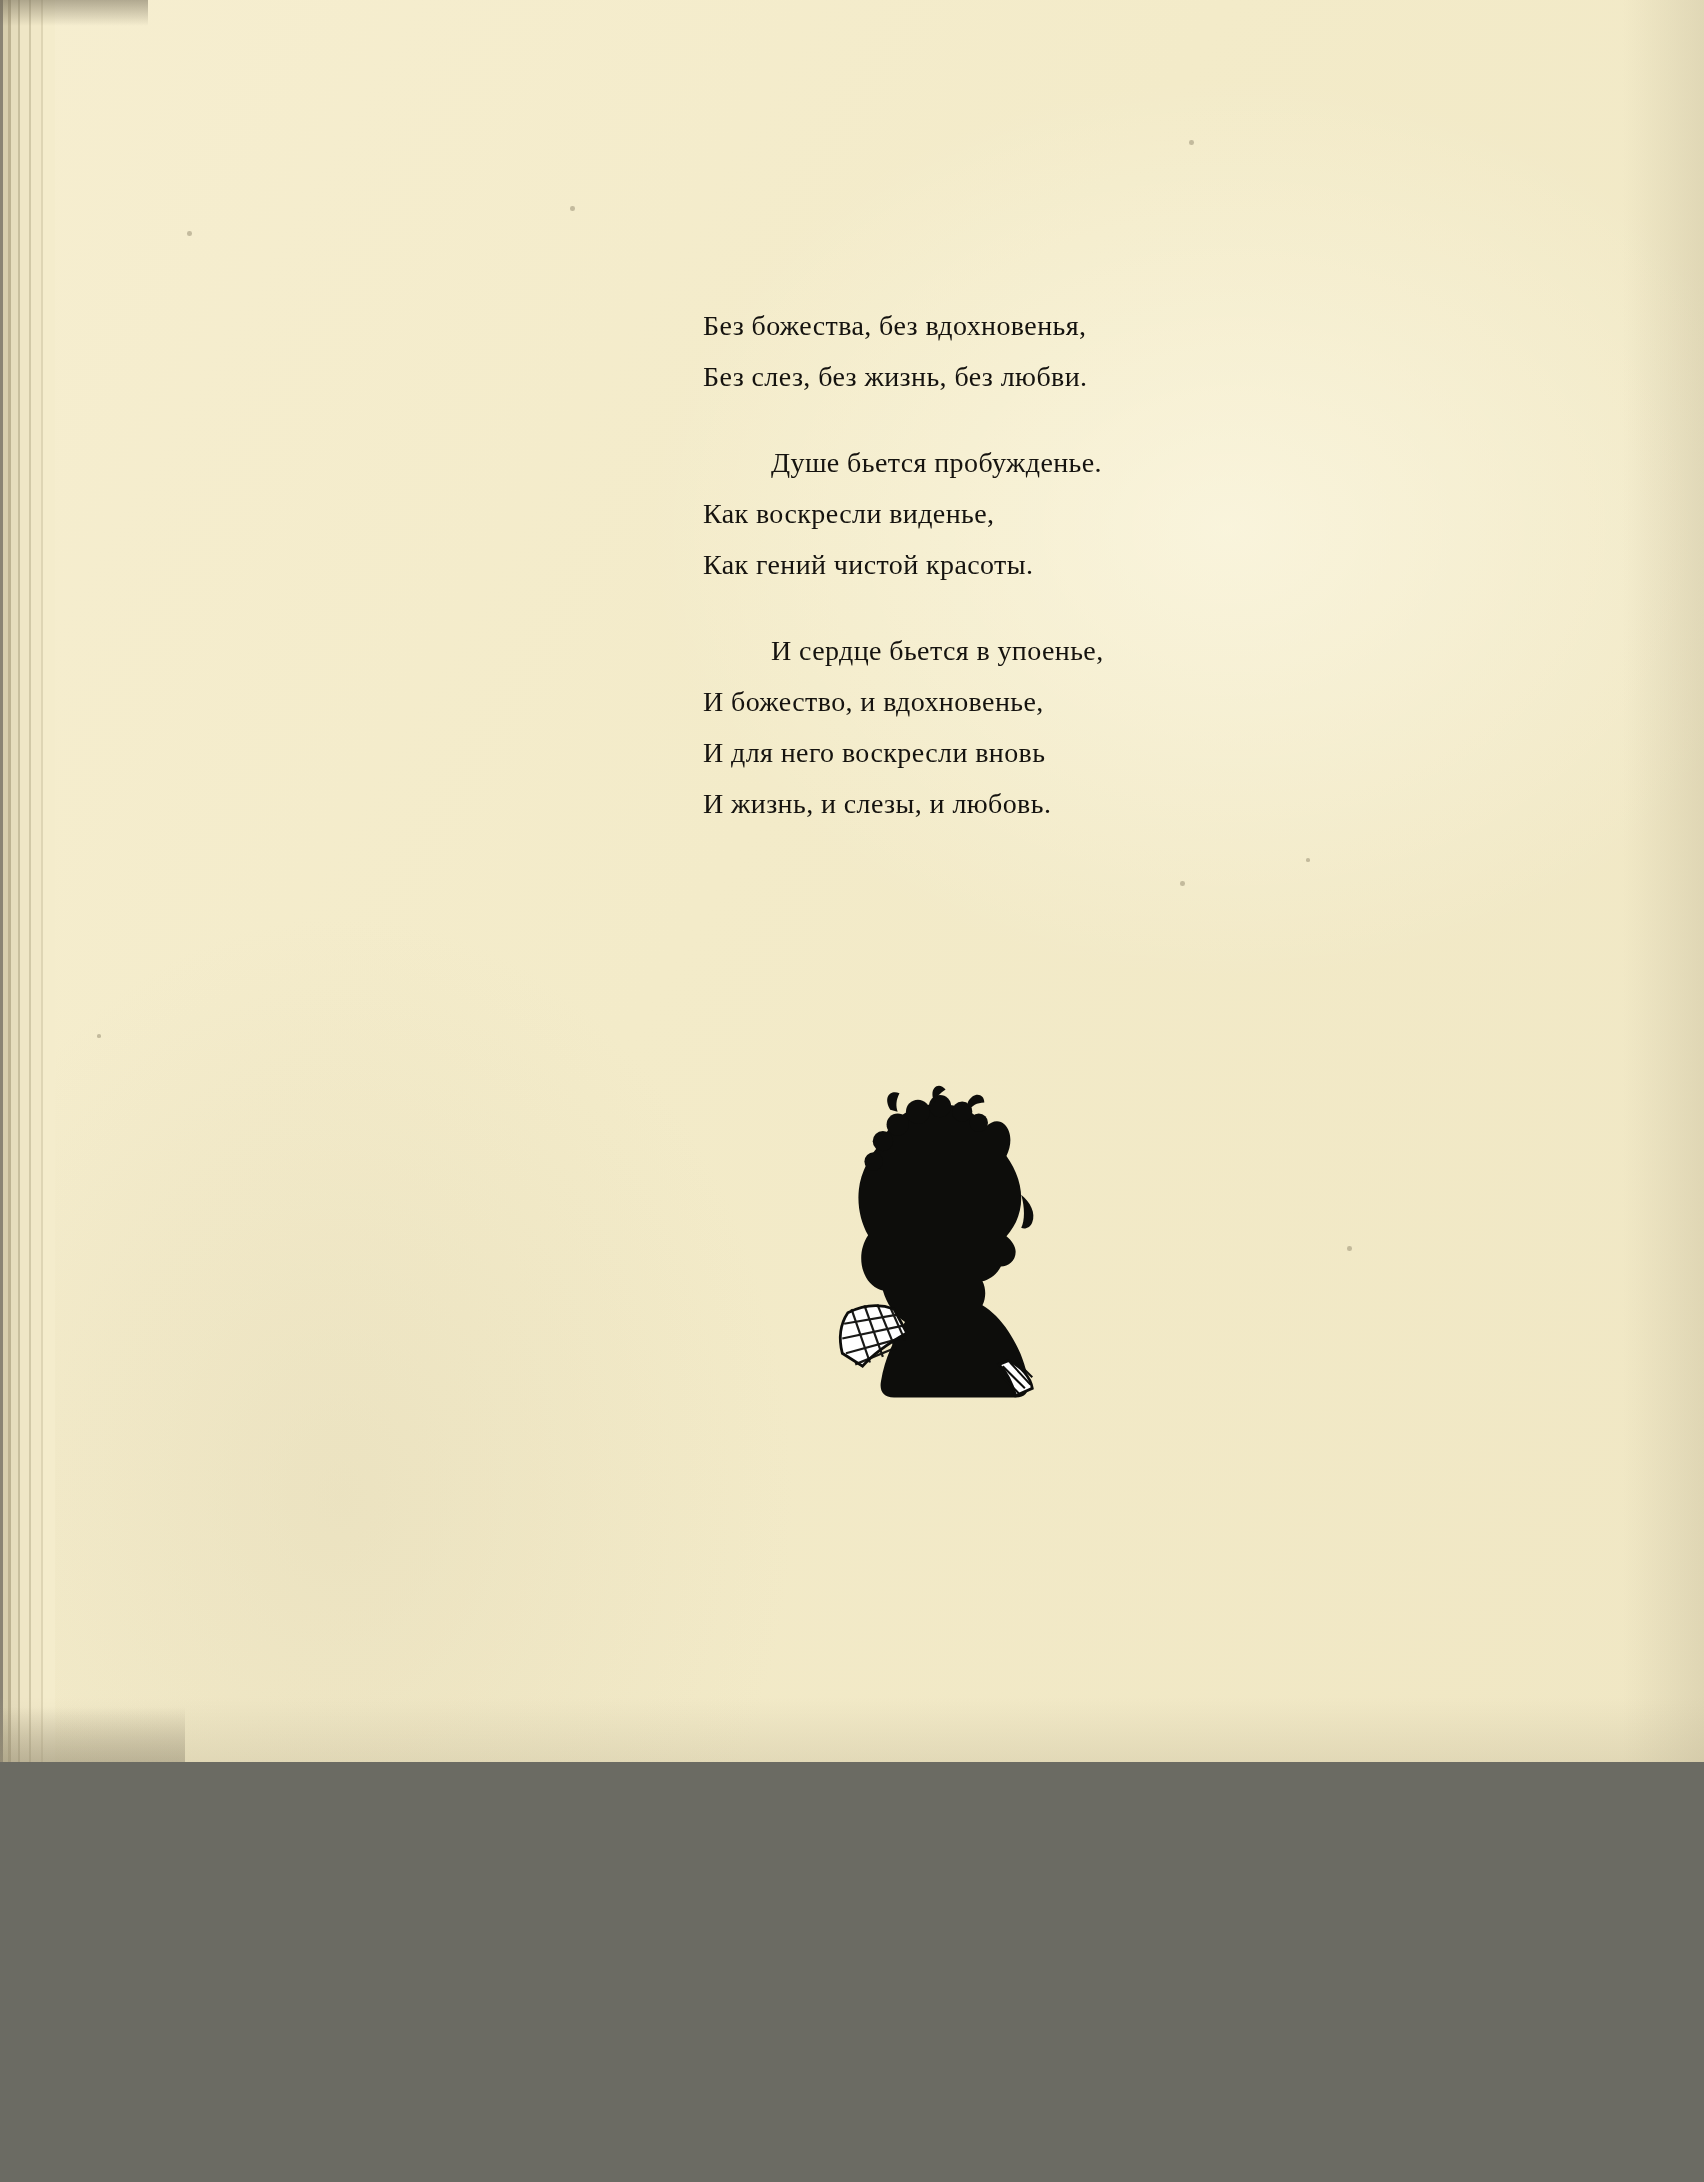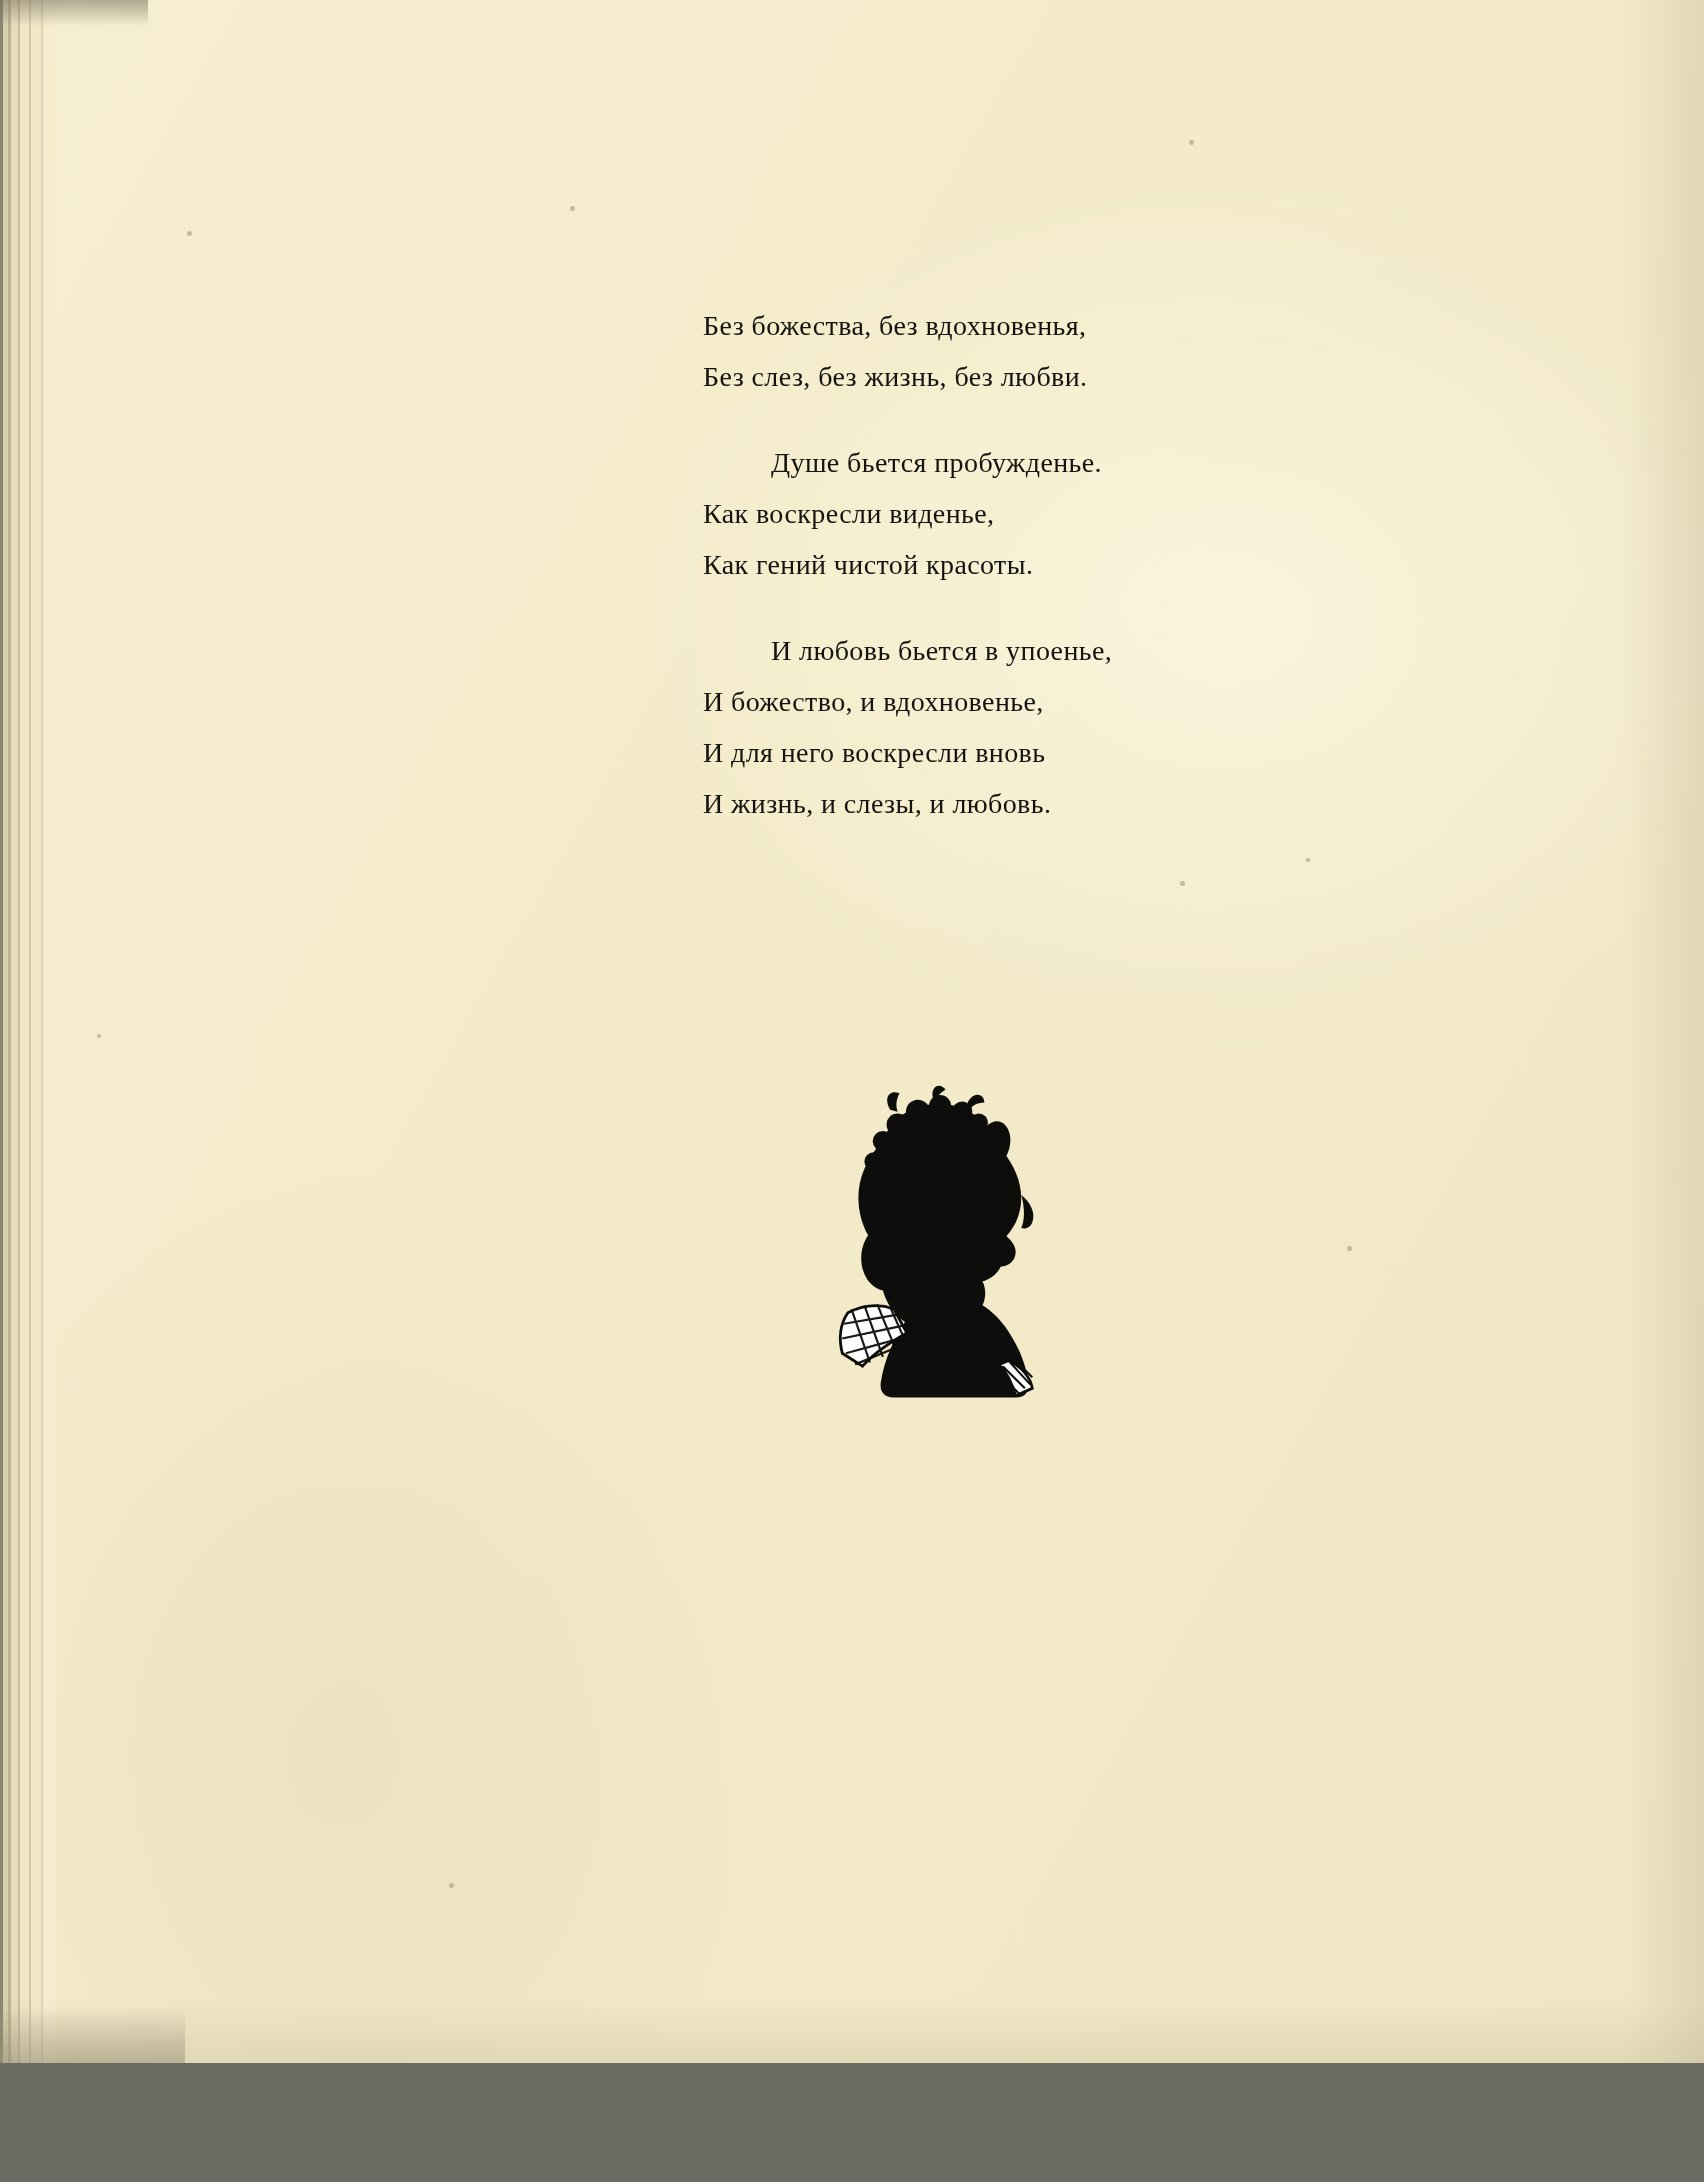--- a/index.html
+++ b/index.html
@@ -6,21 +6,21 @@
     margin: 0;
     padding: 0;
     background: #6b6b63;
   }
   body {
     font-family: "Liberation Serif", serif;
   }
   .page {
     position: relative;
     width: 1705px;
-    height: 2063px;
+    height: 1762px;
     overflow: hidden;
     background: #c2410c;
   }
   
   .binding {
     position: absolute;
     left: 0;
     top: 0;
     width: 55px;
     height: 100%;
@@ -140,21 +140,21 @@
       <div class="line">Без слез, без жизнь, без любви.</div>
     </div>
 
     <div class="stanza">
       <div class="line indent">Душе бьется пробужденье.</div>
       <div class="line">Как воскресли виденье,</div>
       <div class="line">Как гений чистой красоты.</div>
     </div>
 
     <div class="stanza">
-      <div class="line indent">И любовь бьется в упоенье,</div>
+      <div class="line indent">И сердце бьется в упоенье,</div>
       <div class="line">И божество, и вдохновенье,</div>
       <div class="line">И для него воскресли вновь</div>
       <div class="line">И жизнь, и слезы, и любовь.</div>
     </div>
 
   </div>
 
   <div class="silhouette">
     <svg viewBox="0 0 330 360" width="305" height="332" xmlns="http://www.w3.org/2000/svg">
       <g fill="#0d0d0b">

